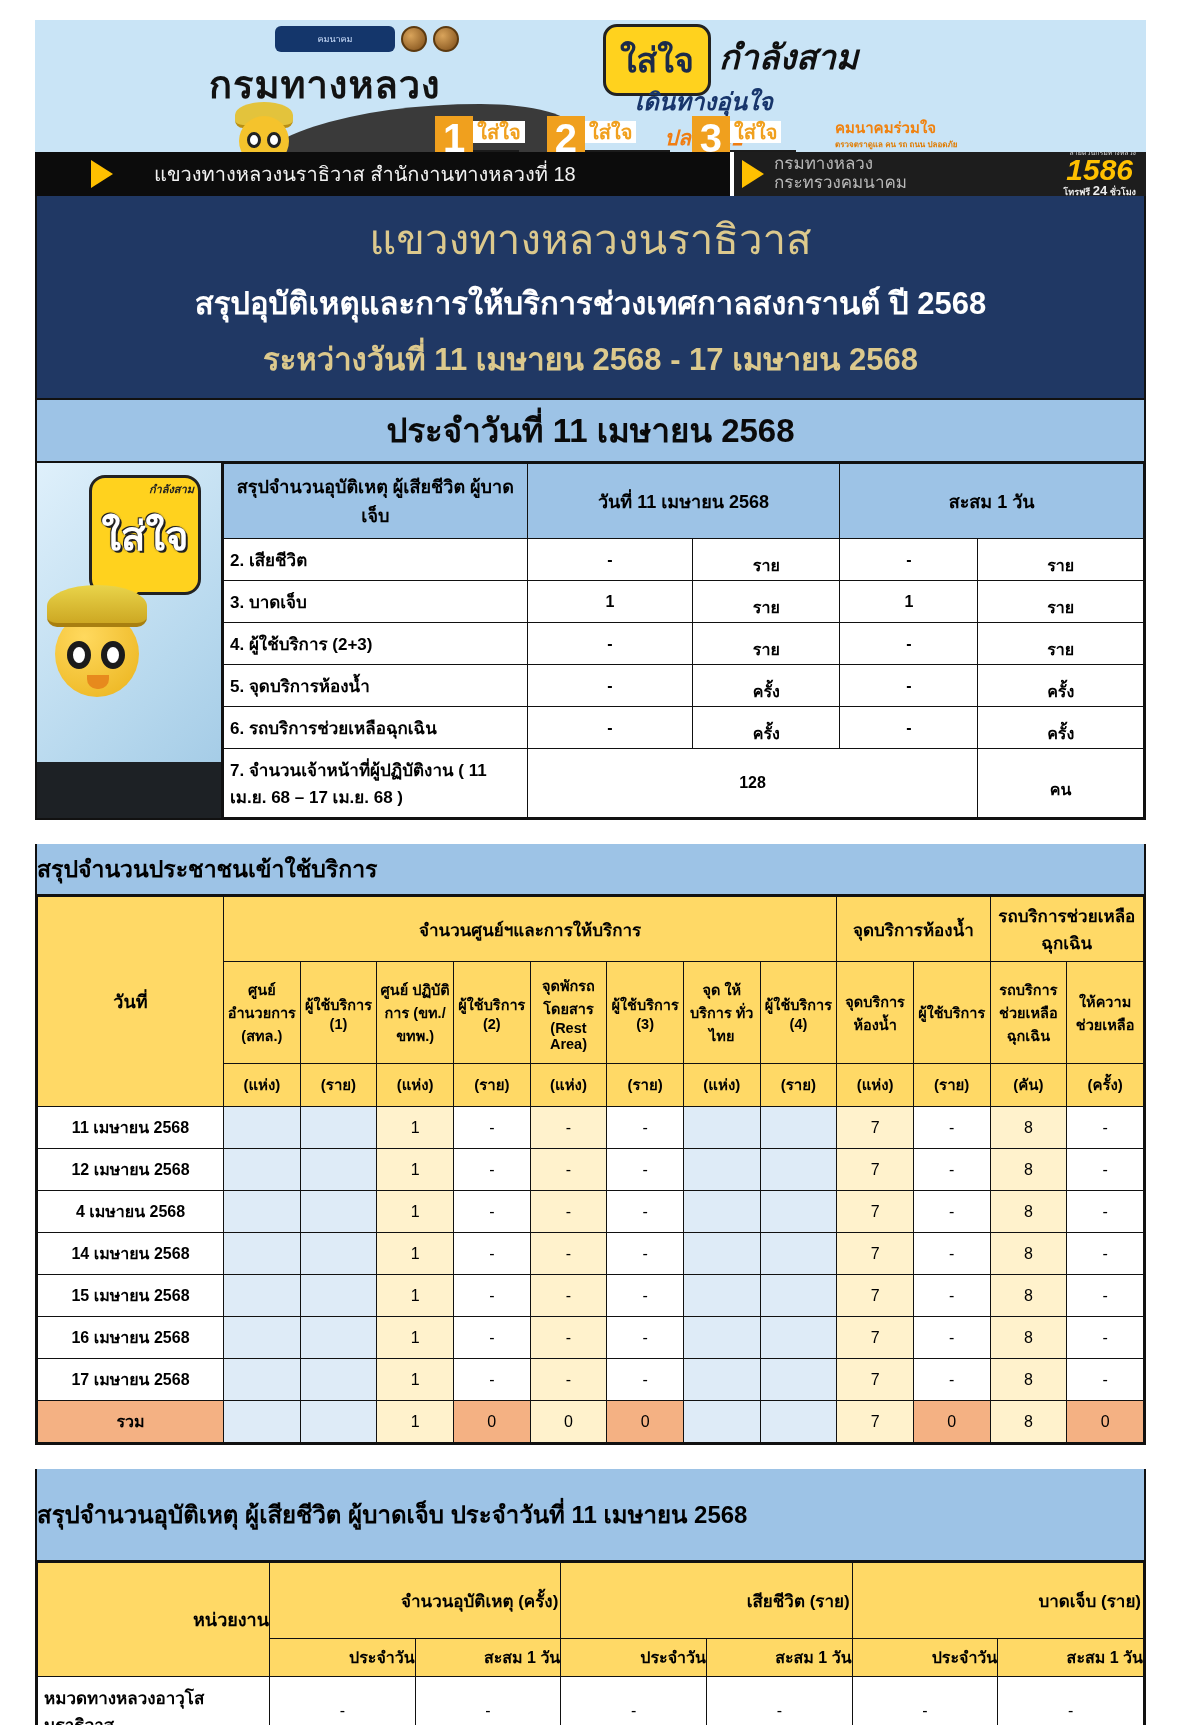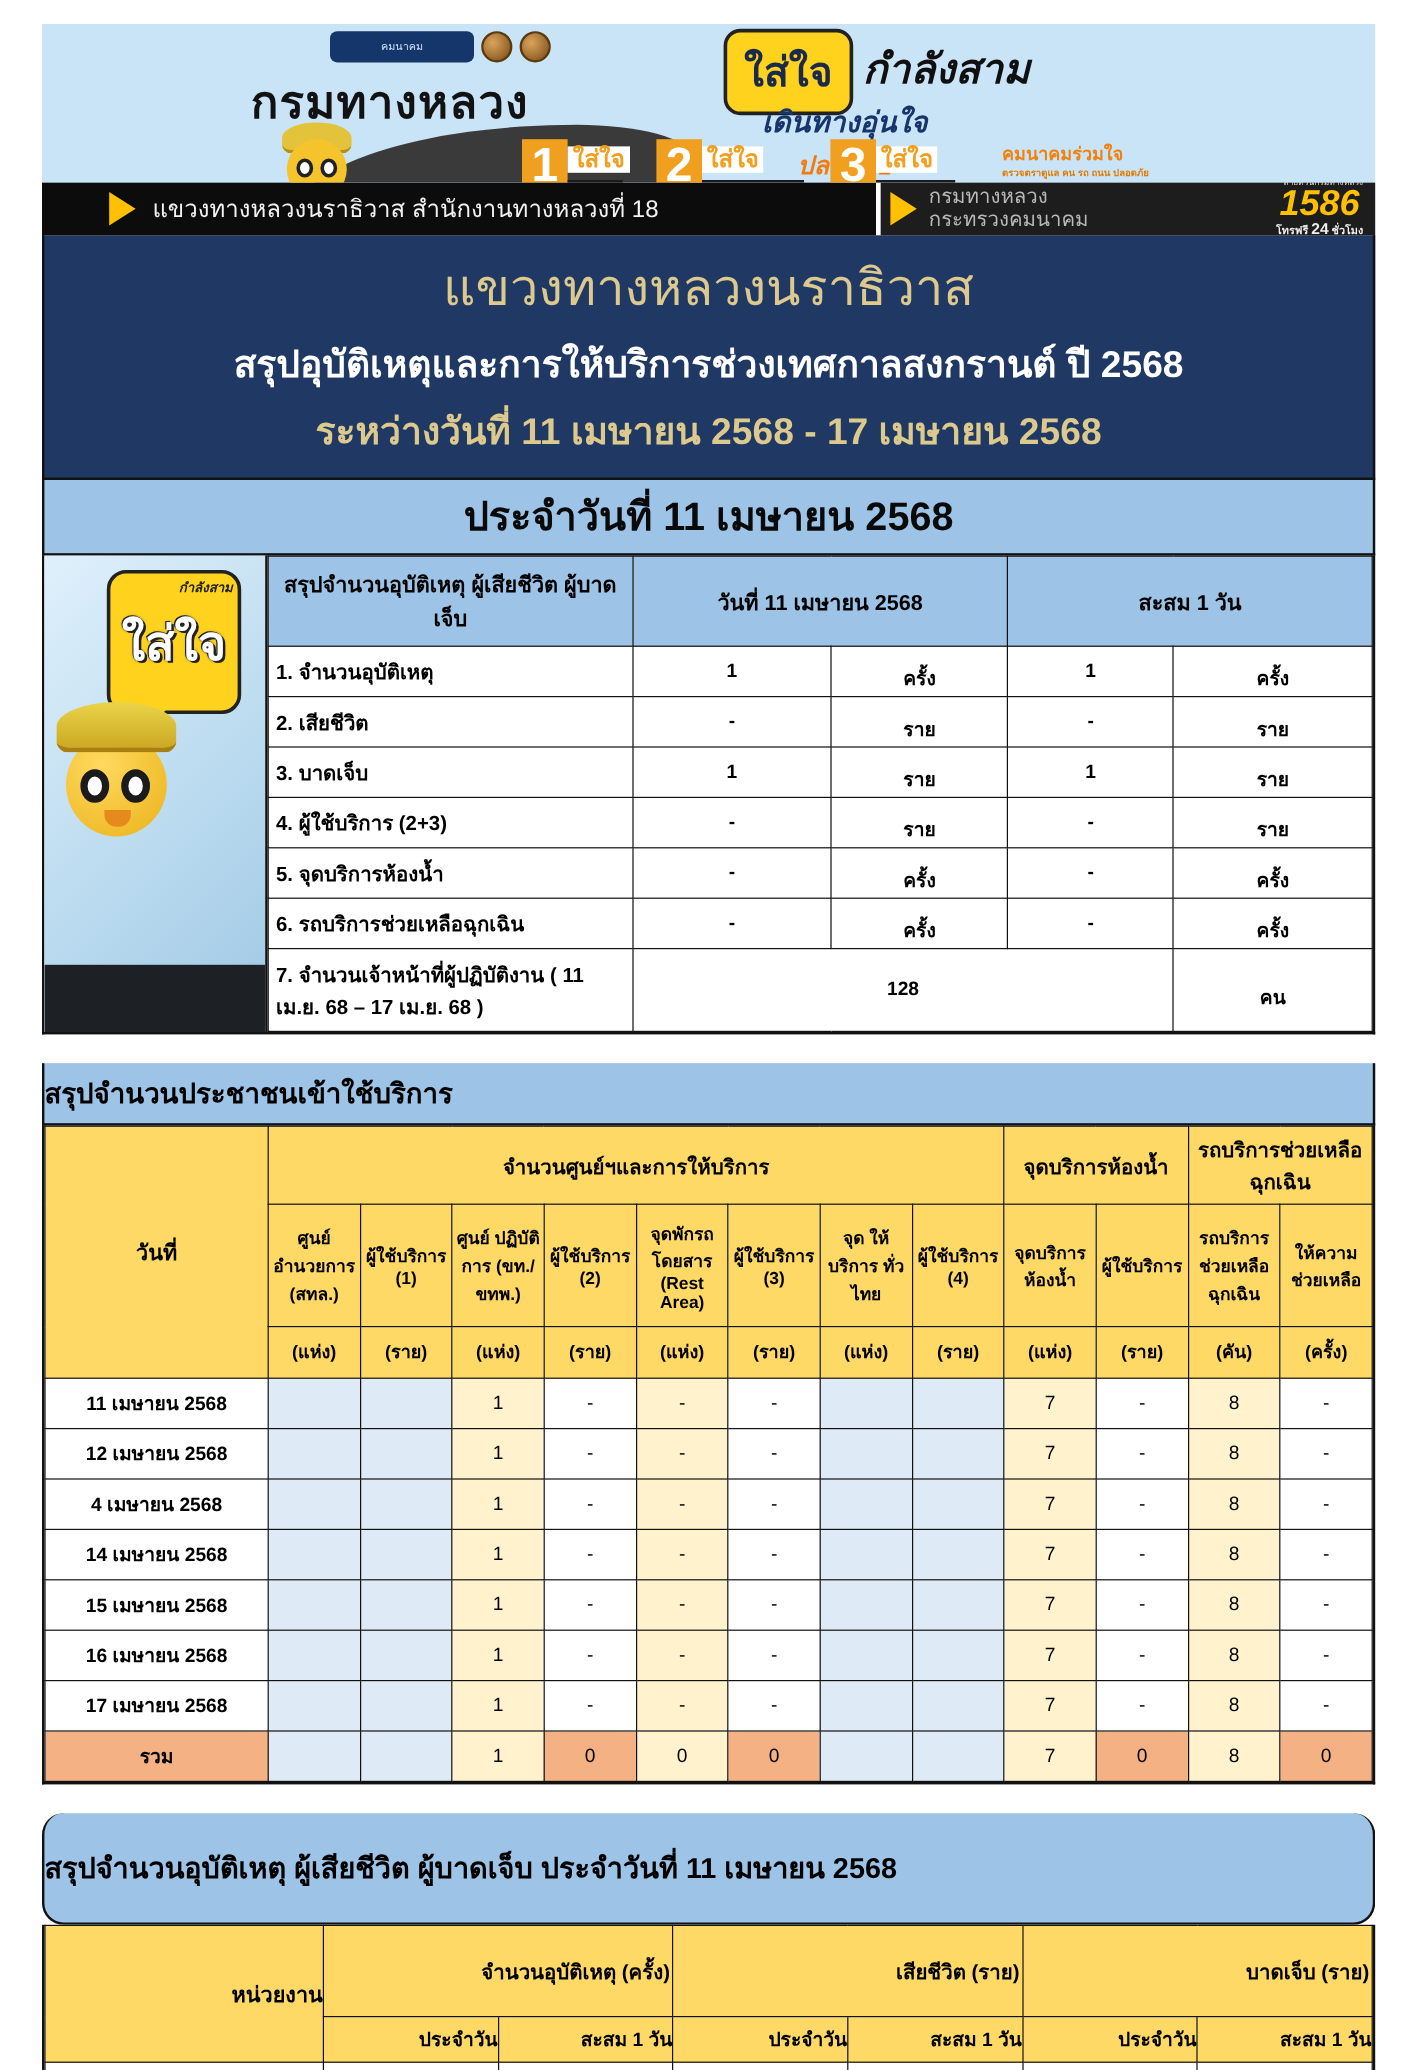--- a/index.html
+++ b/index.html
@@ -35,21 +35,21 @@
   .pbadge { display: flex; align-items: flex-start; }
   .pbadge .num { font-size: 40px; font-weight: bold; color: #fff; background: #f0a01e; padding: 0 8px; line-height: 44px; }
   .pbadge .txt .t1 { font-size: 20px; font-weight: bold; color: #f0a01e; background: #fff; padding: 0 4px; }
   .pbadge .txt .t2 { font-size: 13px; font-weight: bold; color: #fff; background: #1b1b1b; padding: 1px 5px; display: inline-block; margin-top: 2px; }
   .promo-right { position: absolute; left: 630px; top: 96px; width: 130px; }
   .promo-right .rt { font-size: 15px; font-weight: bold; color: #f0820f; white-space: nowrap; }
   .promo-right .rs { font-size: 8px; color: #e07b00; font-weight: bold; line-height: 1.25; }
 
   
   .black-bar { display: flex; height: 44px; }
-  .bb-left { flex: 1; background: #0c0c0c; display: flex; align-items: center; border-right: 4px solid #fff; }
+  .bb-left { flex: 1; background: #0c0c0c; display: flex; align-items: center; border-right: 4px solid #fff; gap: 27px; }
   .bb-right { width: 412px; background: #1d1d1d; display: flex; align-items: center; }
   .tri { width: 0; height: 0; border-top: 14px solid transparent; border-bottom: 14px solid transparent; border-left: 22px solid #ffc000; margin: 0 14px 0 56px; }
   .tri2 { margin: 0 10px 0 8px; }
   .bb-left .txt { color: #f2f2f2; font-size: 20px; }
   .bb-right .org { color: #b9b9b9; font-size: 17px; line-height: 1.1; flex: 1; }
   .hotline-block { text-align: right; padding-right: 10px; color: #ffc000; }
   .hotline-top { font-size: 7px; color: #d8d8d8; line-height: 1.1; }
   .hotline-num { font-size: 30px; font-weight: bold; font-style: italic; line-height: 0.9; text-align: center; }
   .hotline-bottom { font-size: 9px; color: #eee; font-weight: bold; }
   .hotline-bottom .b24 { font-size: 13px; }
@@ -83,21 +83,21 @@
 
   .summary-table { flex: 1; }
   .summary-table th.h { background: #9dc3e6; font-size: 18px; font-weight: bold; padding: 8px 2px; }
   .summary-table td.lbl { font-size: 17px; font-weight: bold; padding: 7px 6px; text-align: left; }
   .summary-table td.val { font-size: 16px; font-weight: bold; text-align: center; }
   .summary-table td.unit { font-size: 16px; font-weight: bold; text-align: center; padding-top: 12px; }
 
   
   .section-bar { background: #9dc3e6; border: 2px solid #111; border-top: none; 
     font-size: 23px; font-weight: bold; padding: 7px 0; margin-top: 24px; }
-  .section-bar.tall { padding: 26px 0; font-size: 24px; border-radius: 18px; }
+  .section-bar.tall { padding: 26px 0; font-size: 24px; }
 
   
   .service-table th { background: #ffd966; font-weight: bold; }
   .service-table .group-h { font-size: 17px; padding: 5px 2px; }
   .service-table .date-h { font-size: 18px; width: 186px; }
   .service-table th.colname { font-size: 14.5px; height: 102px; padding: 2px 1px; font-weight: bold; vertical-align: middle; }
   .service-table th.unitrow { font-size: 15px; padding: 9px 0; }
   .service-table td { text-align: center; font-size: 16px; padding: 8px 0; }
   .service-table td.datecell { font-size: 16px; font-weight: bold; }
   .c-blue { background: #deebf7; }
@@ -228,27 +228,20 @@
         </colgroup>
       <thead>
         <tr>
           <th class="h">สรุปจำนวนอุบัติเหตุ ผู้เสียชีวิต ผู้บาดเจ็บ</th>
           <th class="h" colspan="2">วันที่ 11 เมษายน 2568</th>
           <th class="h" colspan="2">สะสม 1 วัน</th>
         </tr>
       </thead>
       <tbody>
           <tr>
-            <td class="lbl">1. จำนวนอุบัติเหตุ</td>
-            <td class="val">1</td>
-            <td class="unit">ครั้ง</td>
-            <td class="val">1</td>
-            <td class="unit">ครั้ง</td>
-          </tr>
-          <tr>
             <td class="lbl">2. เสียชีวิต</td>
             <td class="val">-</td>
             <td class="unit">ราย</td>
             <td class="val">-</td>
             <td class="unit">ราย</td>
           </tr>
           <tr>
             <td class="lbl">3. บาดเจ็บ</td>
             <td class="val">1</td>
             <td class="unit">ราย</td>

